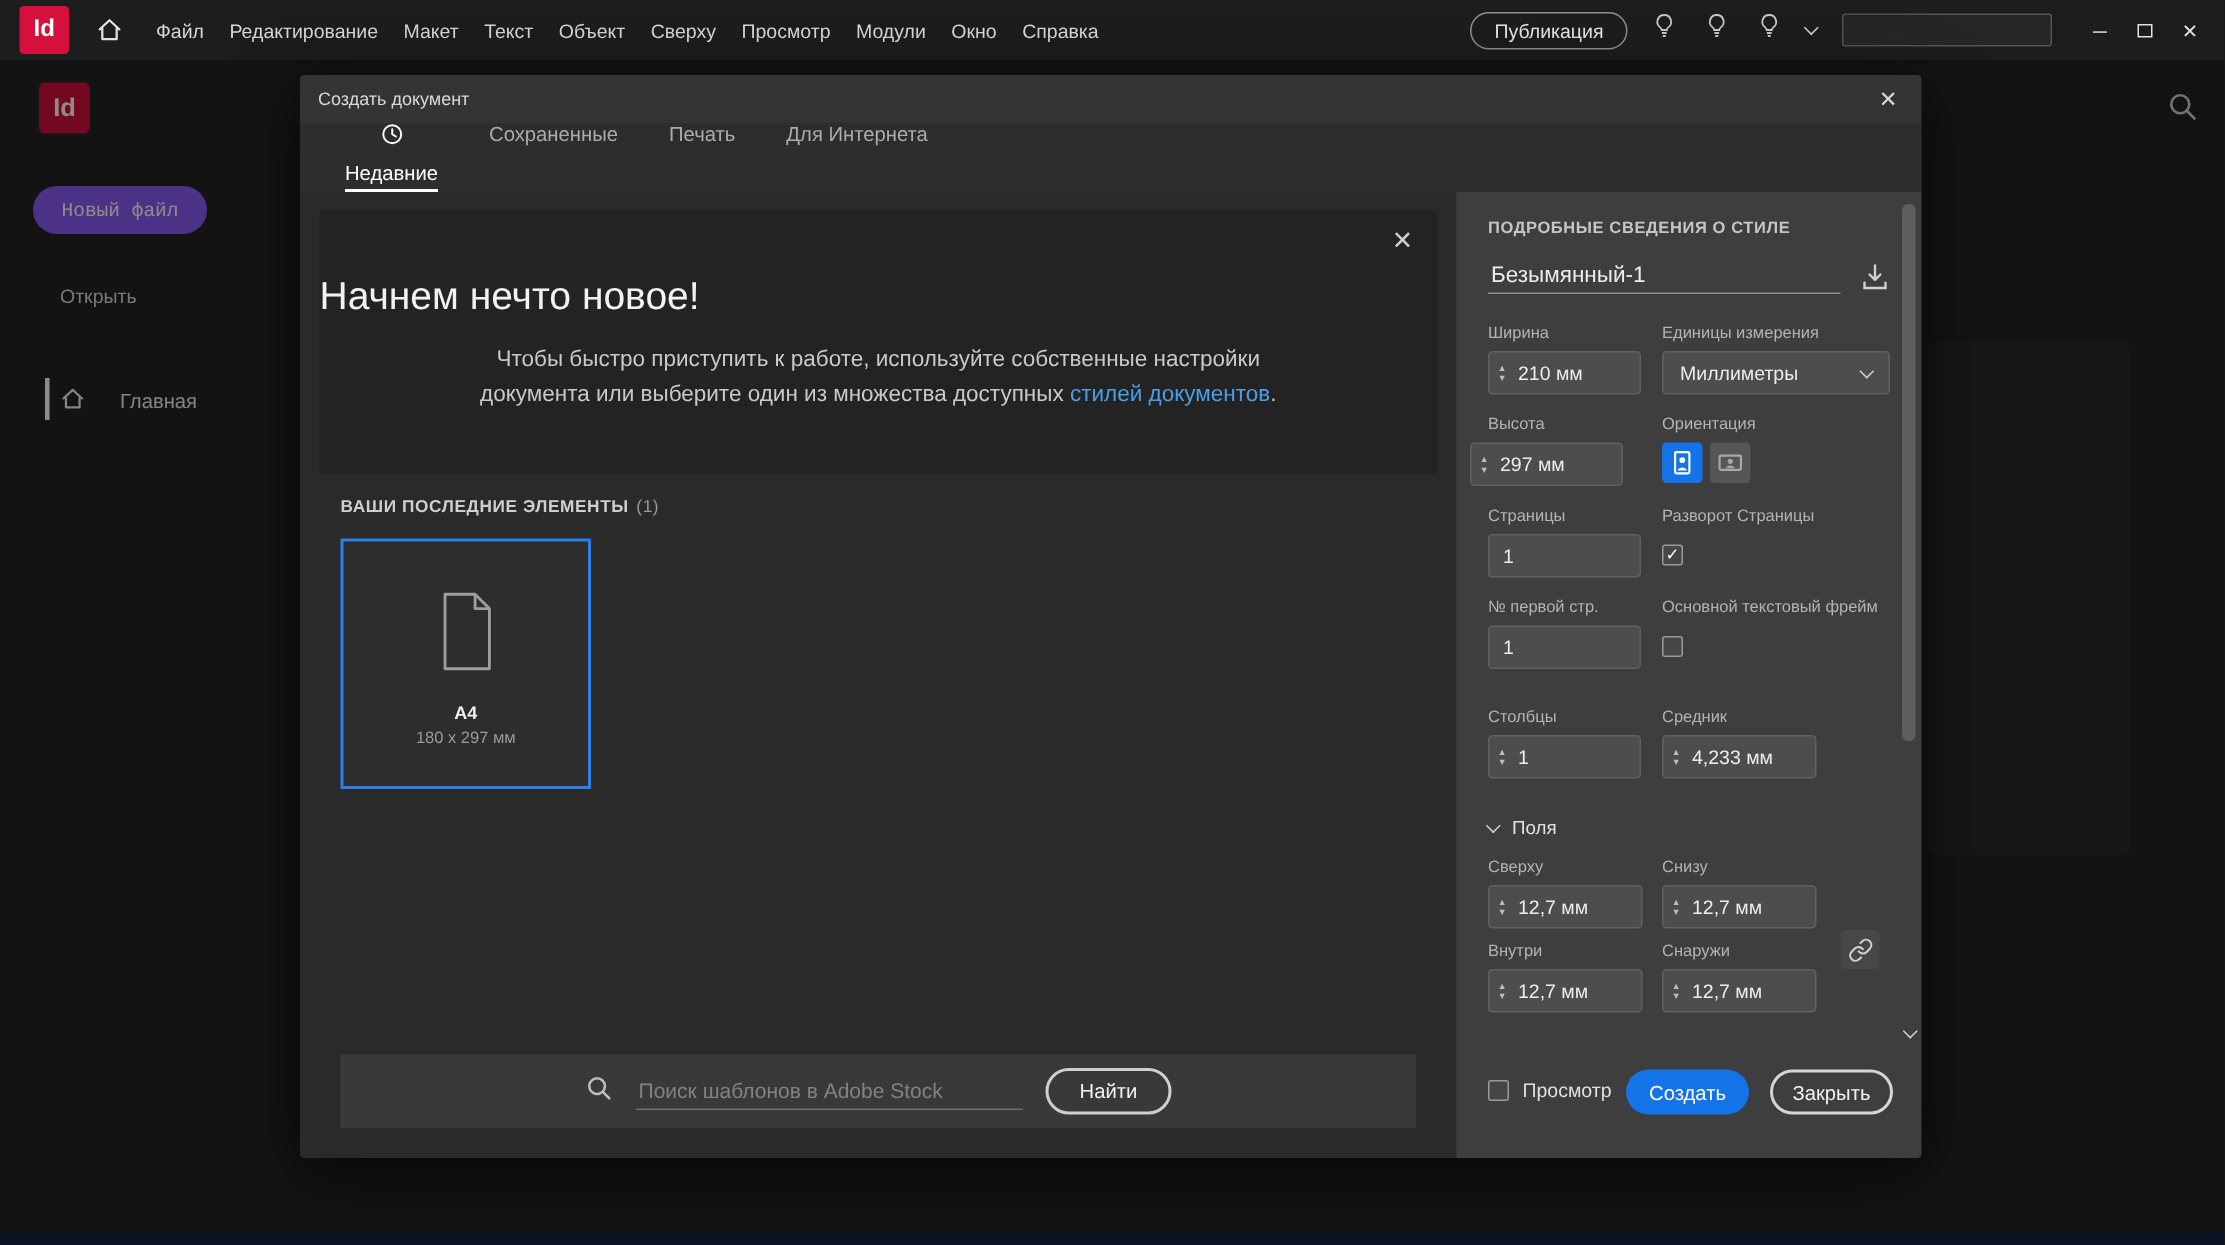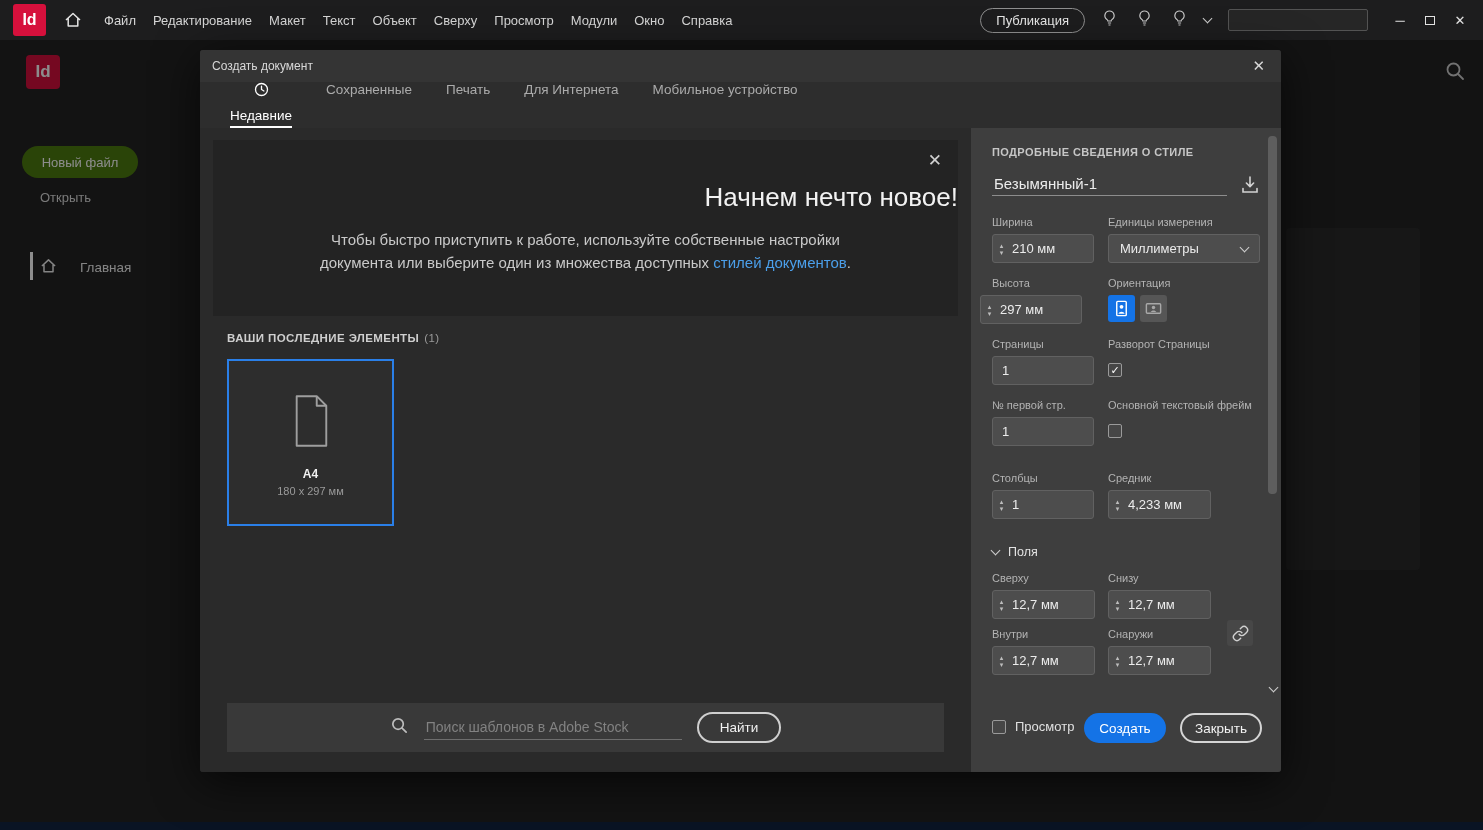--- a/index.html
+++ b/index.html
@@ -26,22 +26,22 @@
   .win-controls { display:flex; align-items:center; }
   .win-btn { width:30px; height:30px; display:flex; align-items:center; justify-content:center;
              color:#e2e2e2; font-size:13px; cursor:pointer; }
   .maxbox { display:inline-block; width:10px; height:9px; border:1px solid #e2e2e2; }
 
   
   .app-bg { position:absolute; inset:40px 0 8px 0; z-index:1; }
   .sb-logo { position:absolute; left:26px; top:15px; width:34px; height:34px; background:#d6103c;
              border-radius:4px; color:#fff; font-weight:bold; font-size:17px; display:flex;
              align-items:center; justify-content:center; }
-  .new-file-btn { position:absolute; left:22px; top:106px; width:116px; height:32px; background:#4d7c0f;
-                  border:none; border-radius:16px; color:#fff; font-size:13px; font-family:Liberation Sans, sans-serif; cursor:pointer; }
+  .new-file-btn { position:absolute; left:22px; top:84px; width:116px; height:32px; background:#8b5cf6;
+                  border:none; border-radius:16px; color:#fff; font-size:13px; font-family:Liberation Mono, monospace; cursor:pointer; }
   .open-btn { position:absolute; left:40px; top:150px; background:none; border:none; color:#dcdcdc;
               font-size:13px; font-family:inherit; cursor:pointer; }
   .nav-active-bar { position:absolute; left:30px; top:212px; width:3px; height:28px; background:#fff; }
   .sb-home-row { position:absolute; left:40px; top:218px; display:flex; align-items:center; gap:23px;
                  color:#f0f0f0; font-size:13.5px; cursor:pointer; }
   .bg-card { position:absolute; left:1286px; top:188px; width:134px; height:342px; background:#2a2a2a; border-radius:4px; }
   .tr-search { position:absolute; left:1444px; top:20px; cursor:pointer; }
 
   .overlay { position:absolute; left:0; top:40px; right:0; bottom:8px; background:rgba(0,0,0,0.45); z-index:10; }
   .task-sliver { position:absolute; left:0; bottom:0; width:100%; height:8px; background:#0a1424; z-index:15; }
@@ -56,21 +56,21 @@
   .tab { position:relative; display:flex; align-items:center; gap:8px; color:#ababab; font-size:13.5px; cursor:pointer;flex-direction:column; }
   .tab.active { color:#fff; }
   .tab.active::after { content:""; position:absolute; left:0; right:0; bottom:0; height:2px; background:#fff; }
   .dlg-body { position:absolute; left:0; top:78px; right:0; bottom:0; display:flex; }
   .dlg-main { flex:1; background:#2a2a2a; position:relative; }
   .dlg-panel { width:310px; background:#3e3e3e; position:relative; }
 
   
   .hero { position:absolute; left:13px; top:12px; width:745px; height:176px; background:#232323; }
   .hero-close { position:absolute; right:16px; top:10px; color:#cfcfcf; font-size:17px; cursor:pointer; }
-  .hero h1 { margin-top:42px; text-align:right; color:#f2f2f2; font-size:26px; font-weight:400; }
+  .hero h1 { margin-top:42px; text-align:left; color:#f2f2f2; font-size:26px; font-weight:400; }
   .hero p { width:570px; margin:15px auto 0; text-align:center; color:#c9c9c9; font-size:15px; line-height:1.55; }
   .hero a { color:#4b9fea; text-decoration:none; cursor:pointer; }
 
   .recent-head { position:absolute; left:27px; top:204px; font-size:11.5px; font-weight:bold;
                  letter-spacing:.4px; color:#cfcfcf; }
   .recent-count { color:#9a9a9a; font-weight:normal; margin-left:5px; }
 
   .recent-card { position:absolute; left:27px; top:231px; width:167px; height:167px;
                  border:2px solid #2a7fe8; background:#2d2d2d; display:flex; flex-direction:column;
                  align-items:center; cursor:pointer; }
@@ -227,23 +227,20 @@
       </div>
       <div class="tab">
           <span>Сохраненные</span>
         </div>
       <div class="tab">
           <span>Печать</span>
         </div>
       <div class="tab">
           <span>Для Интернета</span>
         </div>
-      <div class="tab">
-          <span>Мобильное устройство</span>
-        </div>
     </div>
 
     <div class="dlg-body">
 
       <div class="dlg-main">
         <div class="hero">
           <span class="hero-close">✕</span>
           <h1>Начнем нечто новое!</h1>
           <p><span>Чтобы быстро приступить к работе, используйте собственные настройки документа или выберите один из множества доступных </span><a>стилей документов</a><span>.</span></p>
         </div>

